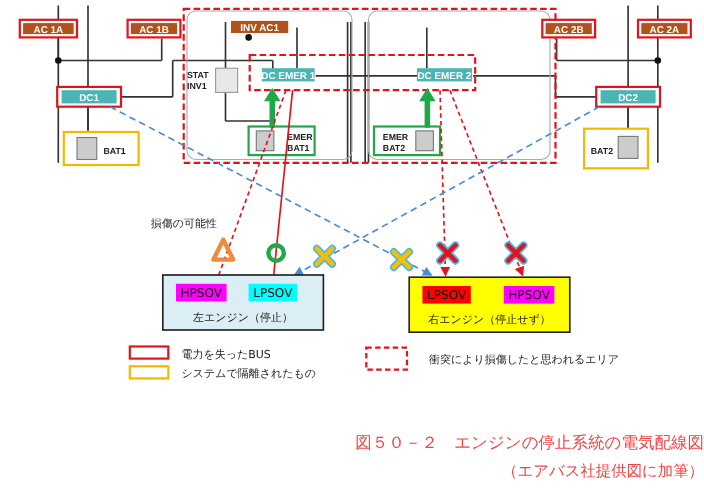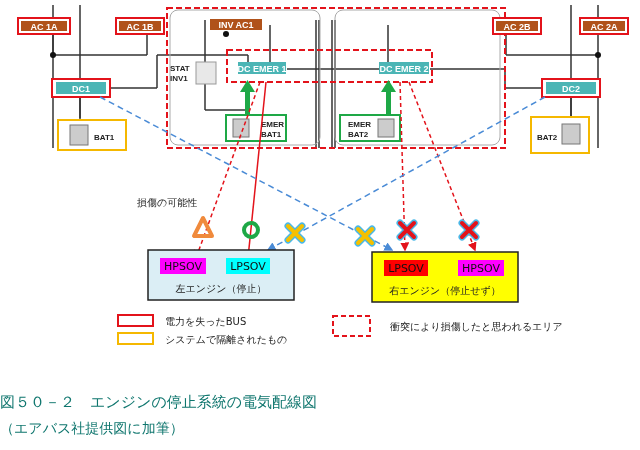--- a/index.html
+++ b/index.html
@@ -2,21 +2,21 @@
 <html><head>
 <meta charset="utf-8">
 <style>
   html,body{margin:0;padding:0;background:#fff;}
   body{width:640px;height:450px;position:relative;overflow:hidden;font-family:"DejaVu Sans",sans-serif;}
   svg{position:absolute;left:0;top:0;}
   .lbl{font-family:"Liberation Sans",sans-serif;font-weight:bold;font-size:9px;fill:#fff;}
   .dlbl{font-family:"Liberation Sans",sans-serif;font-weight:bold;font-size:8px;fill:#222;}
   .jp{font-family:"DejaVu Sans",sans-serif;font-size:10px;fill:#222;}
   .jpb{font-family:"DejaVu Sans",sans-serif;font-size:11px;fill:#111;}
-  .cap{position:absolute;left:0;width:640px;text-align:left;font-family:"DejaVu Serif",serif;color:#0f766e;}
+  .cap{position:absolute;left:0;width:640px;text-align:right;font-family:"DejaVu Serif",serif;color:#ef4444;}
 </style>
 </head>
 <body>
 
 <svg width="640" height="450" viewBox="0 0 640 450">
   <defs>
     <marker id="arrR" markerWidth="6" markerHeight="6" refX="5" refY="3" orient="auto">
         <path d="M0,0 L6,3 L0,6 z" fill="#e3131b"></path>
       </marker>
     <marker id="arrB" markerWidth="6" markerHeight="6" refX="5" refY="3" orient="auto">

